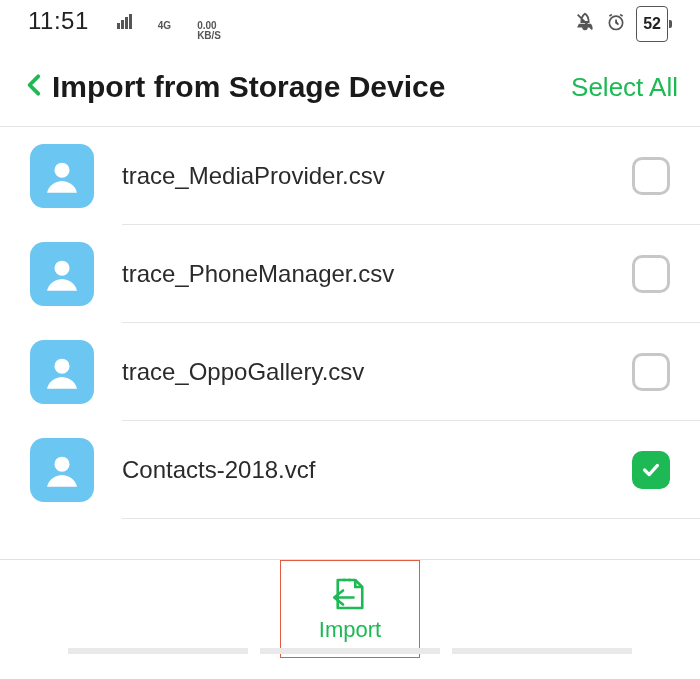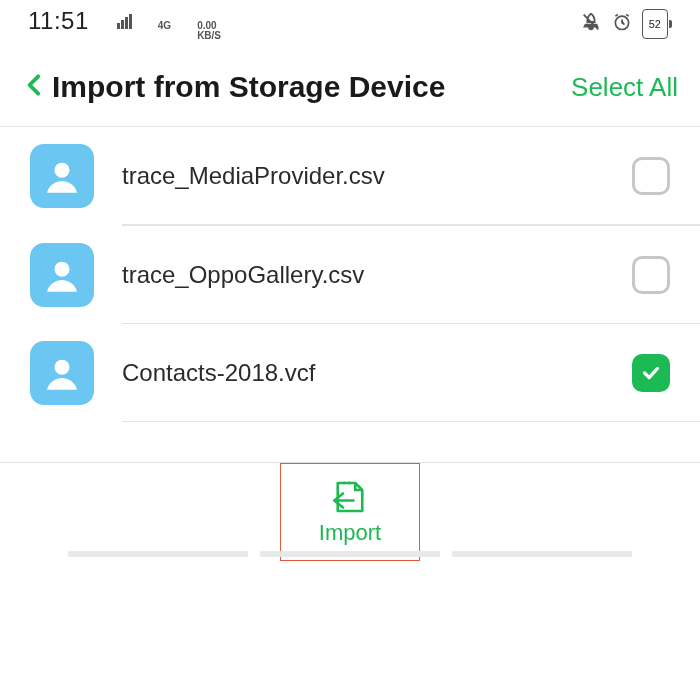--- a/index.html
+++ b/index.html
@@ -8,21 +8,21 @@
     .status-bar { display: flex; justify-content: space-between; align-items: center; height: 48px; padding: 0 28px; }
     .status-left { display: flex; align-items: baseline; gap: 24px; }
     .clock { font-size: 24px; font-weight: 500; letter-spacing: 0.5px; }
     .sig { display: flex; align-items: flex-end; gap: 1px; margin-left: 4px; }
     .sig span { width: 3px; background: #555; display: block; }
     .sig span:nth-child(1){height:6px} .sig span:nth-child(2){height:9px}
     .sig span:nth-child(3){height:12px} .sig span:nth-child(4){height:15px}
     .net-col { display: flex; flex-direction: column; line-height: 1; font-size: 10px; font-weight: 600; color: #555; margin-left: 2px; }
     .status-right { display: flex; align-items: center; gap: 10px; }
     .battery { display: inline-flex; align-items: center; }
-    .battery-box { border: 1.5px solid #555; border-radius: 4px; padding: 8px 6px; font-size: 11px; font-weight: 400; position: relative; }
+    .battery-box { border: 1.5px solid #555; border-radius: 4px; padding: 8px 6px; font-size: 16px; font-weight: 700; position: relative; }
     .battery-cap { width: 3px; height: 8px; background: #555; border-radius: 0 2px 2px 0; margin-left: 1px; }
     
     .header { display: flex; align-items: center; justify-content: space-between; height: 78px; padding: 0 22px; }
     .header-left { display: flex; align-items: center; gap: 4px; }
     .title { font-size: 30px; font-weight: 700; color: #1a1a1a; }
     .select-all { font-size: 26px; font-weight: 500; color: #1db954; }
     .divider-full { border-top: 1px solid #e5e5e5; }
     
     .list { padding-left: 30px; }
     .row { display: flex; align-items: center; height: 97px; padding-right: 30px; }
@@ -101,20 +101,32 @@
           <path fill="#fff" d="M3 22c1.2-5 6-7 9-7s7.8 2 9 7z"></path>
         </svg>
     </div>
     <div class="row-body">
       <span class="filename">trace_MediaProvider.csv</span>
       <span class="check"></span>
     </div>
   </div>
   <div class="row-divider"></div>
 
+  <div class="row">
+    <div class="avatar">
+      <svg width="40" height="40" viewBox="0 0 24 24">
+          <circle cx="12" cy="8.5" r="4.5" fill="#fff"></circle>
+          <path fill="#fff" d="M3 22c1.2-5 6-7 9-7s7.8 2 9 7z"></path>
+        </svg>
+    </div>
+    <div class="row-body">
+      <span class="filename">trace_PhoneManager.csv</span>
+      <span class="check"></span>
+    </div>
+  </div>
   <div class="row-divider"></div>
 
   <div class="row">
     <div class="avatar">
       <svg width="40" height="40" viewBox="0 0 24 24">
           <circle cx="12" cy="8.5" r="4.5" fill="#fff"></circle>
           <path fill="#fff" d="M3 22c1.2-5 6-7 9-7s7.8 2 9 7z"></path>
         </svg>
     </div>
     <div class="row-body">

